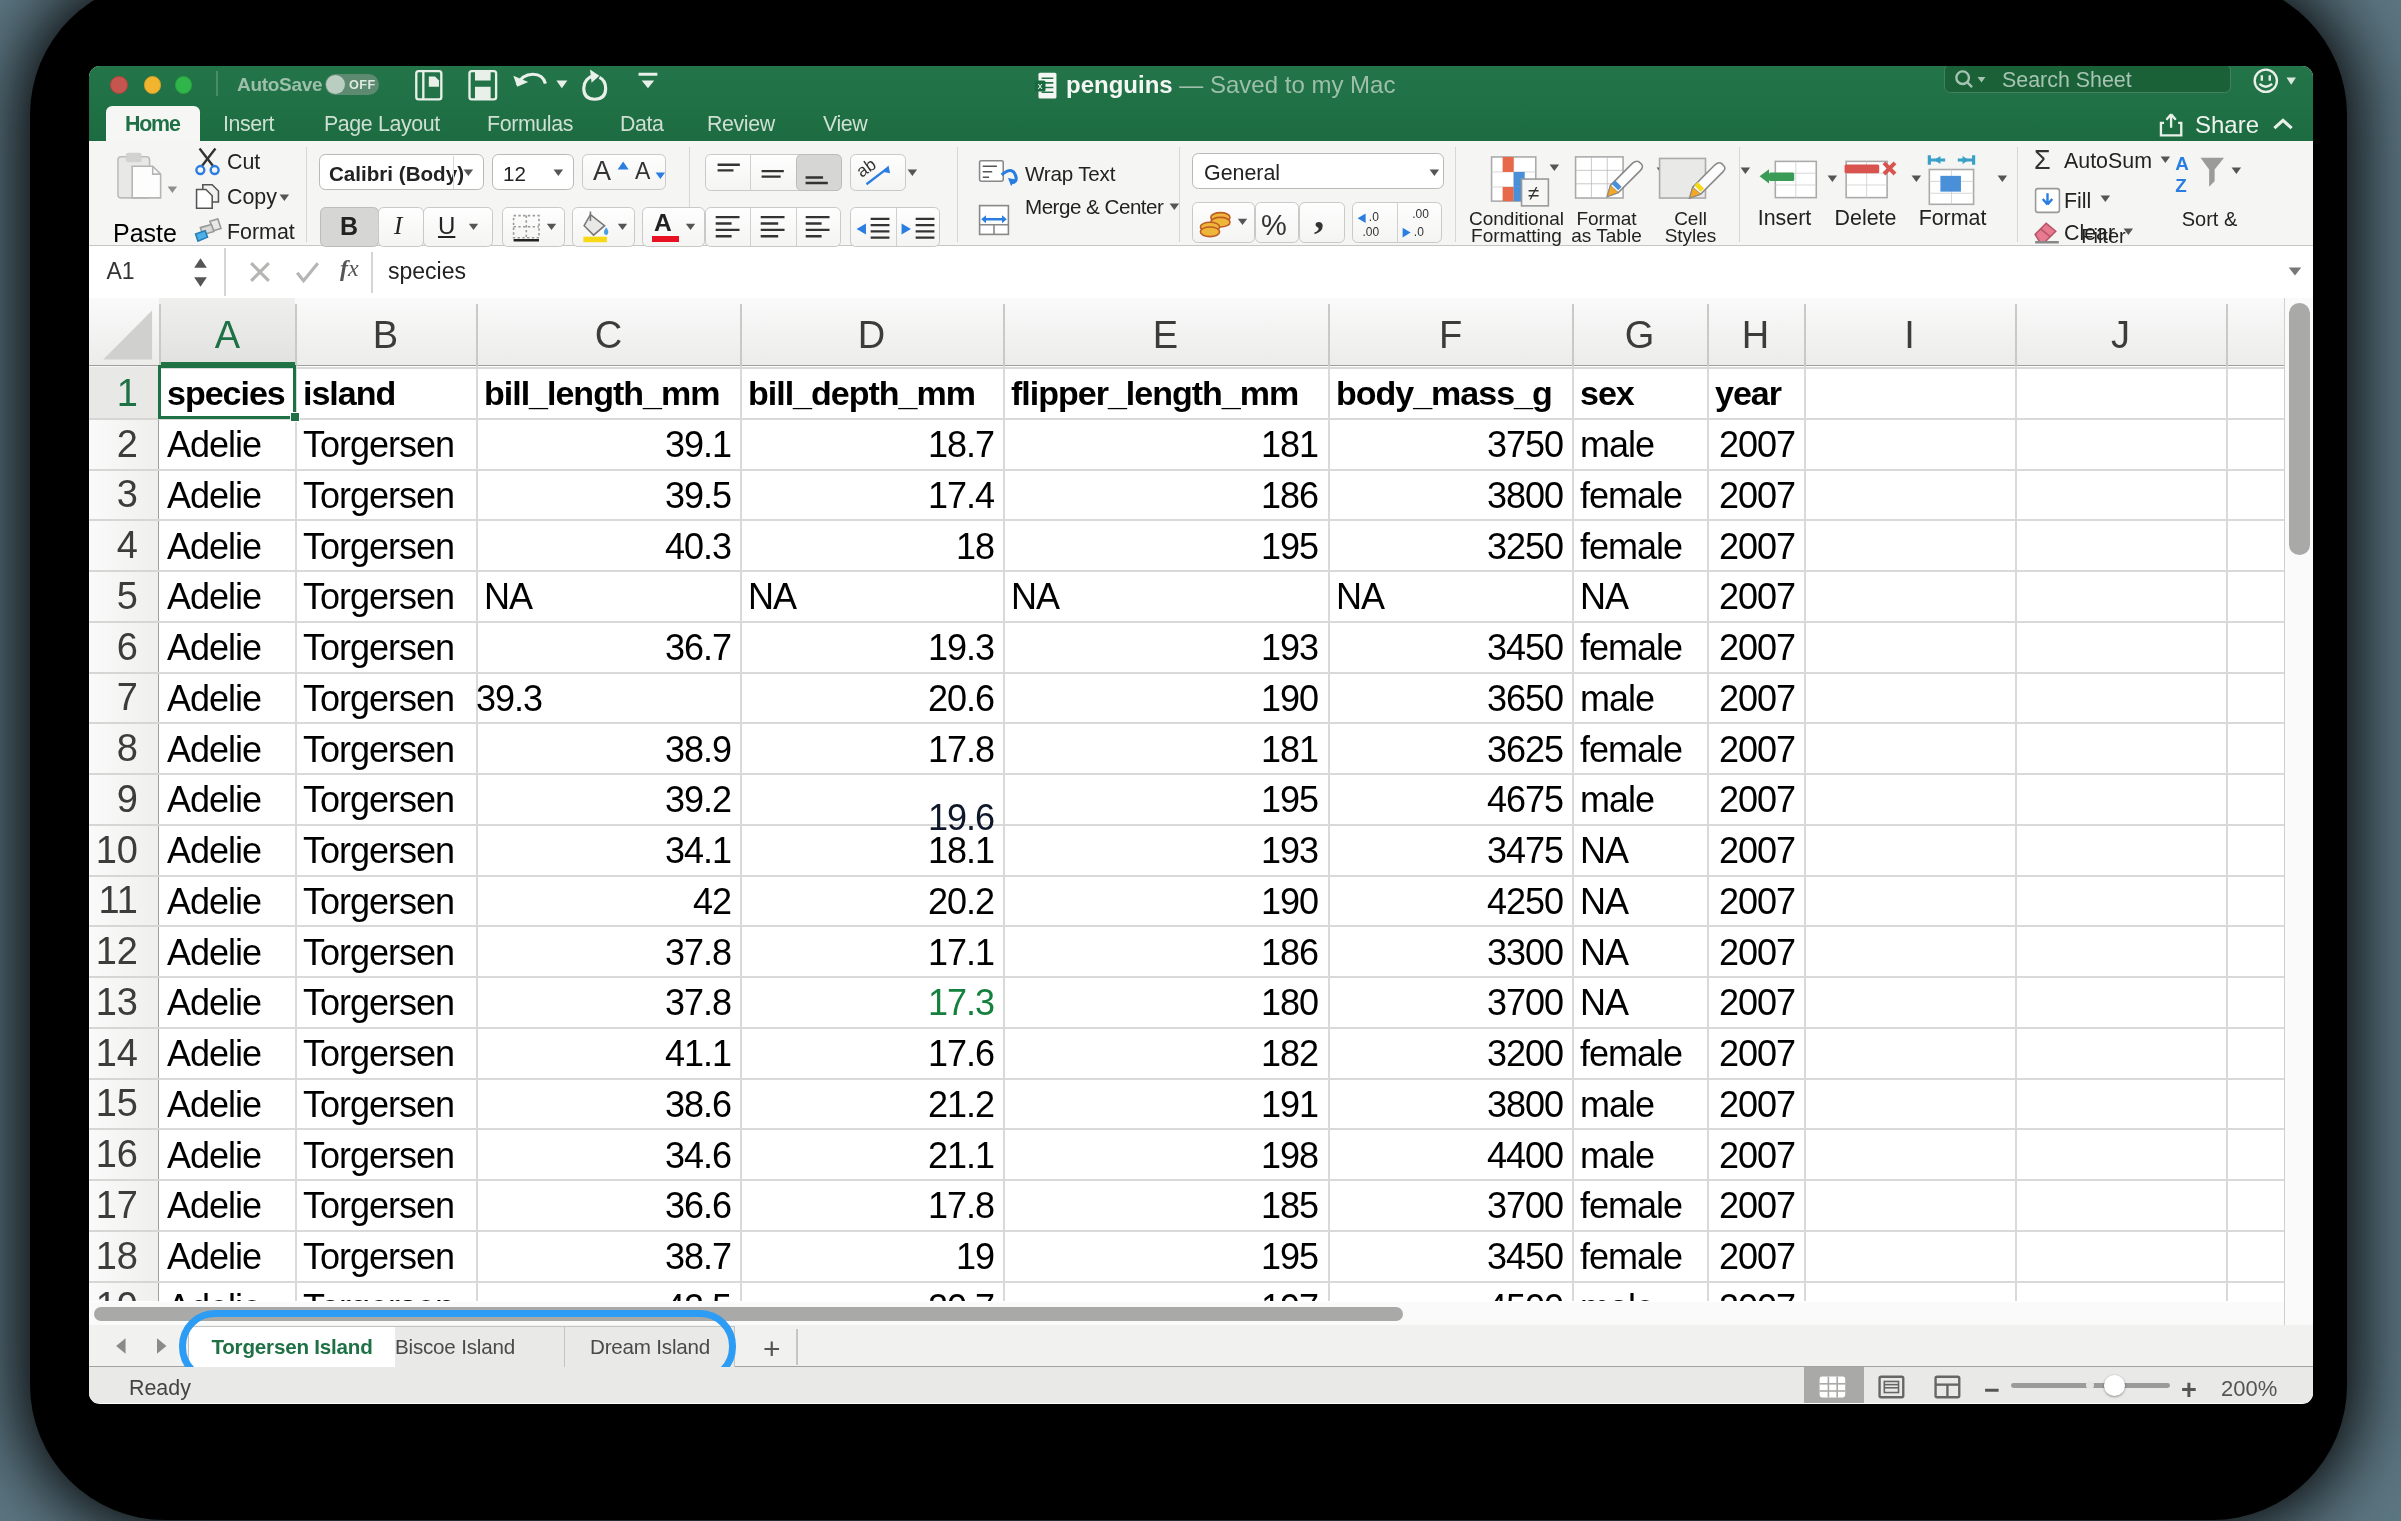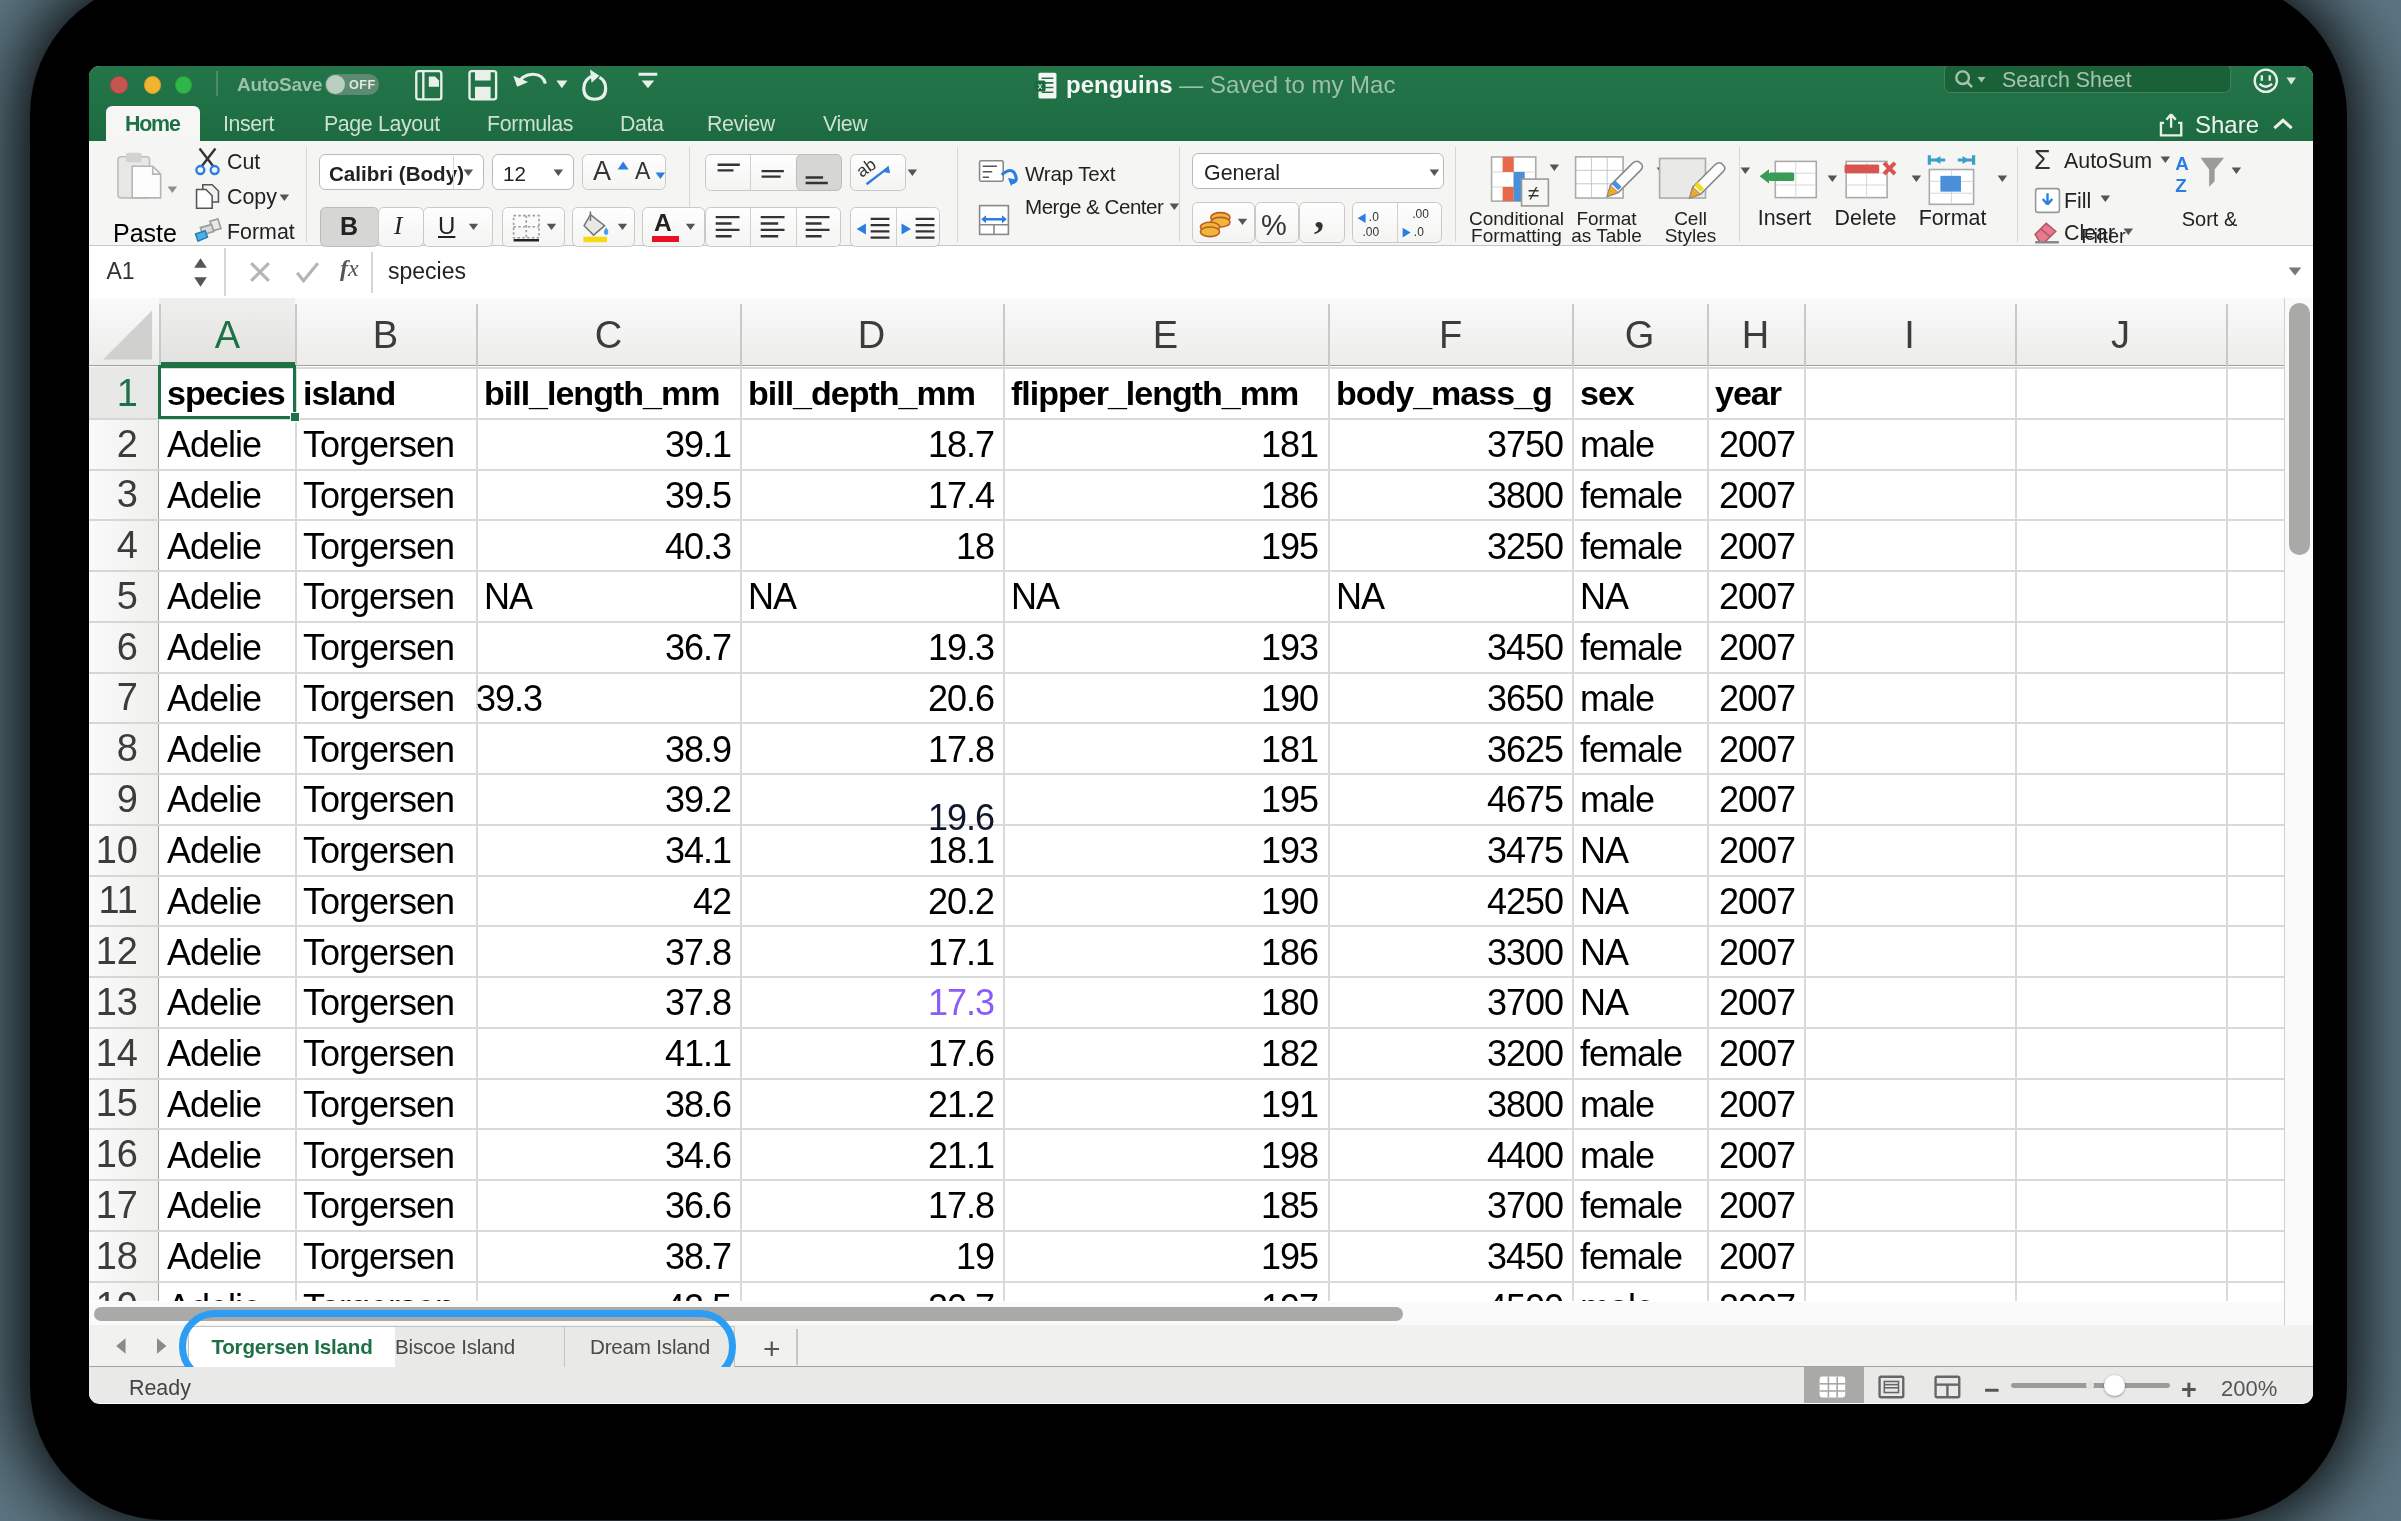--- a/index.html
+++ b/index.html
@@ -626,21 +626,21 @@
 <div class="abs" style="left:214px;top:634px;width:171px;text-align:left;font-size:36px;color:#000;font-weight:400;letter-spacing:-1px;">Torgersen</div>
 <div class="abs" style="left:387px;top:634px;width:255px;text-align:right;font-size:36px;color:#000;font-weight:400;letter-spacing:-1px;">37.8</div>
 <div class="abs" style="left:651px;top:634px;width:254px;text-align:right;font-size:36px;color:#000;font-weight:400;letter-spacing:-1px;">17.1</div>
 <div class="abs" style="left:914px;top:634px;width:315px;text-align:right;font-size:36px;color:#000;font-weight:400;letter-spacing:-1px;">186</div>
 <div class="abs" style="left:1239px;top:634px;width:235px;text-align:right;font-size:36px;color:#000;font-weight:400;letter-spacing:-1px;">3300</div>
 <div class="abs" style="left:1491px;top:634px;width:125px;text-align:left;font-size:36px;color:#000;font-weight:400;letter-spacing:-1px;">NA</div>
 <div class="abs" style="left:1618px;top:634px;width:88px;text-align:right;font-size:36px;color:#000;font-weight:400;letter-spacing:-1px;">2007</div>
 <div class="abs" style="left:78px;top:684px;width:127px;text-align:left;font-size:36px;color:#000;font-weight:400;letter-spacing:-1px;">Adelie</div>
 <div class="abs" style="left:214px;top:684px;width:171px;text-align:left;font-size:36px;color:#000;font-weight:400;letter-spacing:-1px;">Torgersen</div>
 <div class="abs" style="left:387px;top:684px;width:255px;text-align:right;font-size:36px;color:#000;font-weight:400;letter-spacing:-1px;">37.8</div>
-<div class="abs" style="left:651px;top:684px;width:254px;text-align:right;font-size:36px;color:#8b5cf6;font-weight:400;letter-spacing:-1px;">17.3</div>
+<div class="abs" style="left:651px;top:684px;width:254px;text-align:right;font-size:36px;color:#15803d;font-weight:400;letter-spacing:-1px;">17.3</div>
 <div class="abs" style="left:914px;top:684px;width:315px;text-align:right;font-size:36px;color:#000;font-weight:400;letter-spacing:-1px;">180</div>
 <div class="abs" style="left:1239px;top:684px;width:235px;text-align:right;font-size:36px;color:#000;font-weight:400;letter-spacing:-1px;">3700</div>
 <div class="abs" style="left:1491px;top:684px;width:125px;text-align:left;font-size:36px;color:#000;font-weight:400;letter-spacing:-1px;">NA</div>
 <div class="abs" style="left:1618px;top:684px;width:88px;text-align:right;font-size:36px;color:#000;font-weight:400;letter-spacing:-1px;">2007</div>
 <div class="abs" style="left:78px;top:735px;width:127px;text-align:left;font-size:36px;color:#000;font-weight:400;letter-spacing:-1px;">Adelie</div>
 <div class="abs" style="left:214px;top:735px;width:171px;text-align:left;font-size:36px;color:#000;font-weight:400;letter-spacing:-1px;">Torgersen</div>
 <div class="abs" style="left:387px;top:735px;width:255px;text-align:right;font-size:36px;color:#000;font-weight:400;letter-spacing:-1px;">41.1</div>
 <div class="abs" style="left:651px;top:735px;width:254px;text-align:right;font-size:36px;color:#000;font-weight:400;letter-spacing:-1px;">17.6</div>
 <div class="abs" style="left:914px;top:735px;width:315px;text-align:right;font-size:36px;color:#000;font-weight:400;letter-spacing:-1px;">182</div>
 <div class="abs" style="left:1239px;top:735px;width:235px;text-align:right;font-size:36px;color:#000;font-weight:400;letter-spacing:-1px;">3200</div>

